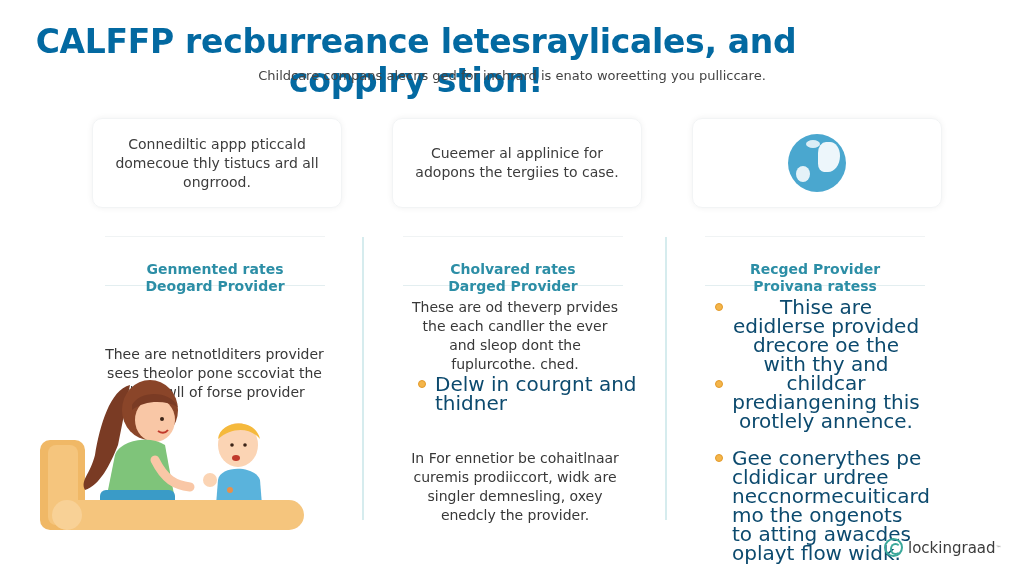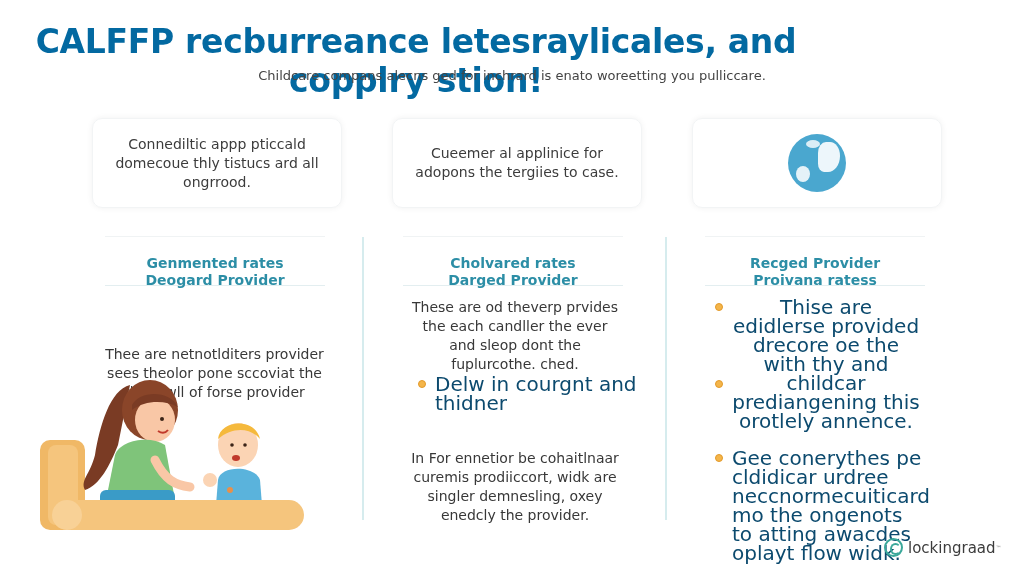--- a/index.html
+++ b/index.html
@@ -35,21 +35,21 @@
     .globe .land3 { position: absolute; left: 18px; top: 6px; width: 14px; height: 8px; background: #fff; border-radius: 50%; opacity: 0.8; }
 
     .vdivider { position: absolute; top: 237px; width: 2px; height: 283px; background: #d6ecee; }
     .vdivider.d1 { left: 362px; }
     .vdivider.d2 { left: 665px; }
 
     .col-head {
       position: absolute; top: 236px; height: 50px; width: 220px;
       border-top: 1px solid #f0f3f4; border-bottom: 1px solid #e3eef0;
       text-align: center; font-weight: bold; font-size: 14px; line-height: 17px;
-      color: #2c8ea6; padding-top: 18px;
+      color: #2c8ea6; padding-top: 24px;
     }
     .col-head.h1 { left: 105px; }
     .col-head.h2 { left: 403px; }
     .col-head.h3 { left: 705px; }
 
     .para {
       position: absolute; text-align: center; font-size: 14px; line-height: 19px; color: #383838;
     }
     .bullet {
       position: absolute; font-size: 20px; line-height: 19px; color: #0c4a6e;

